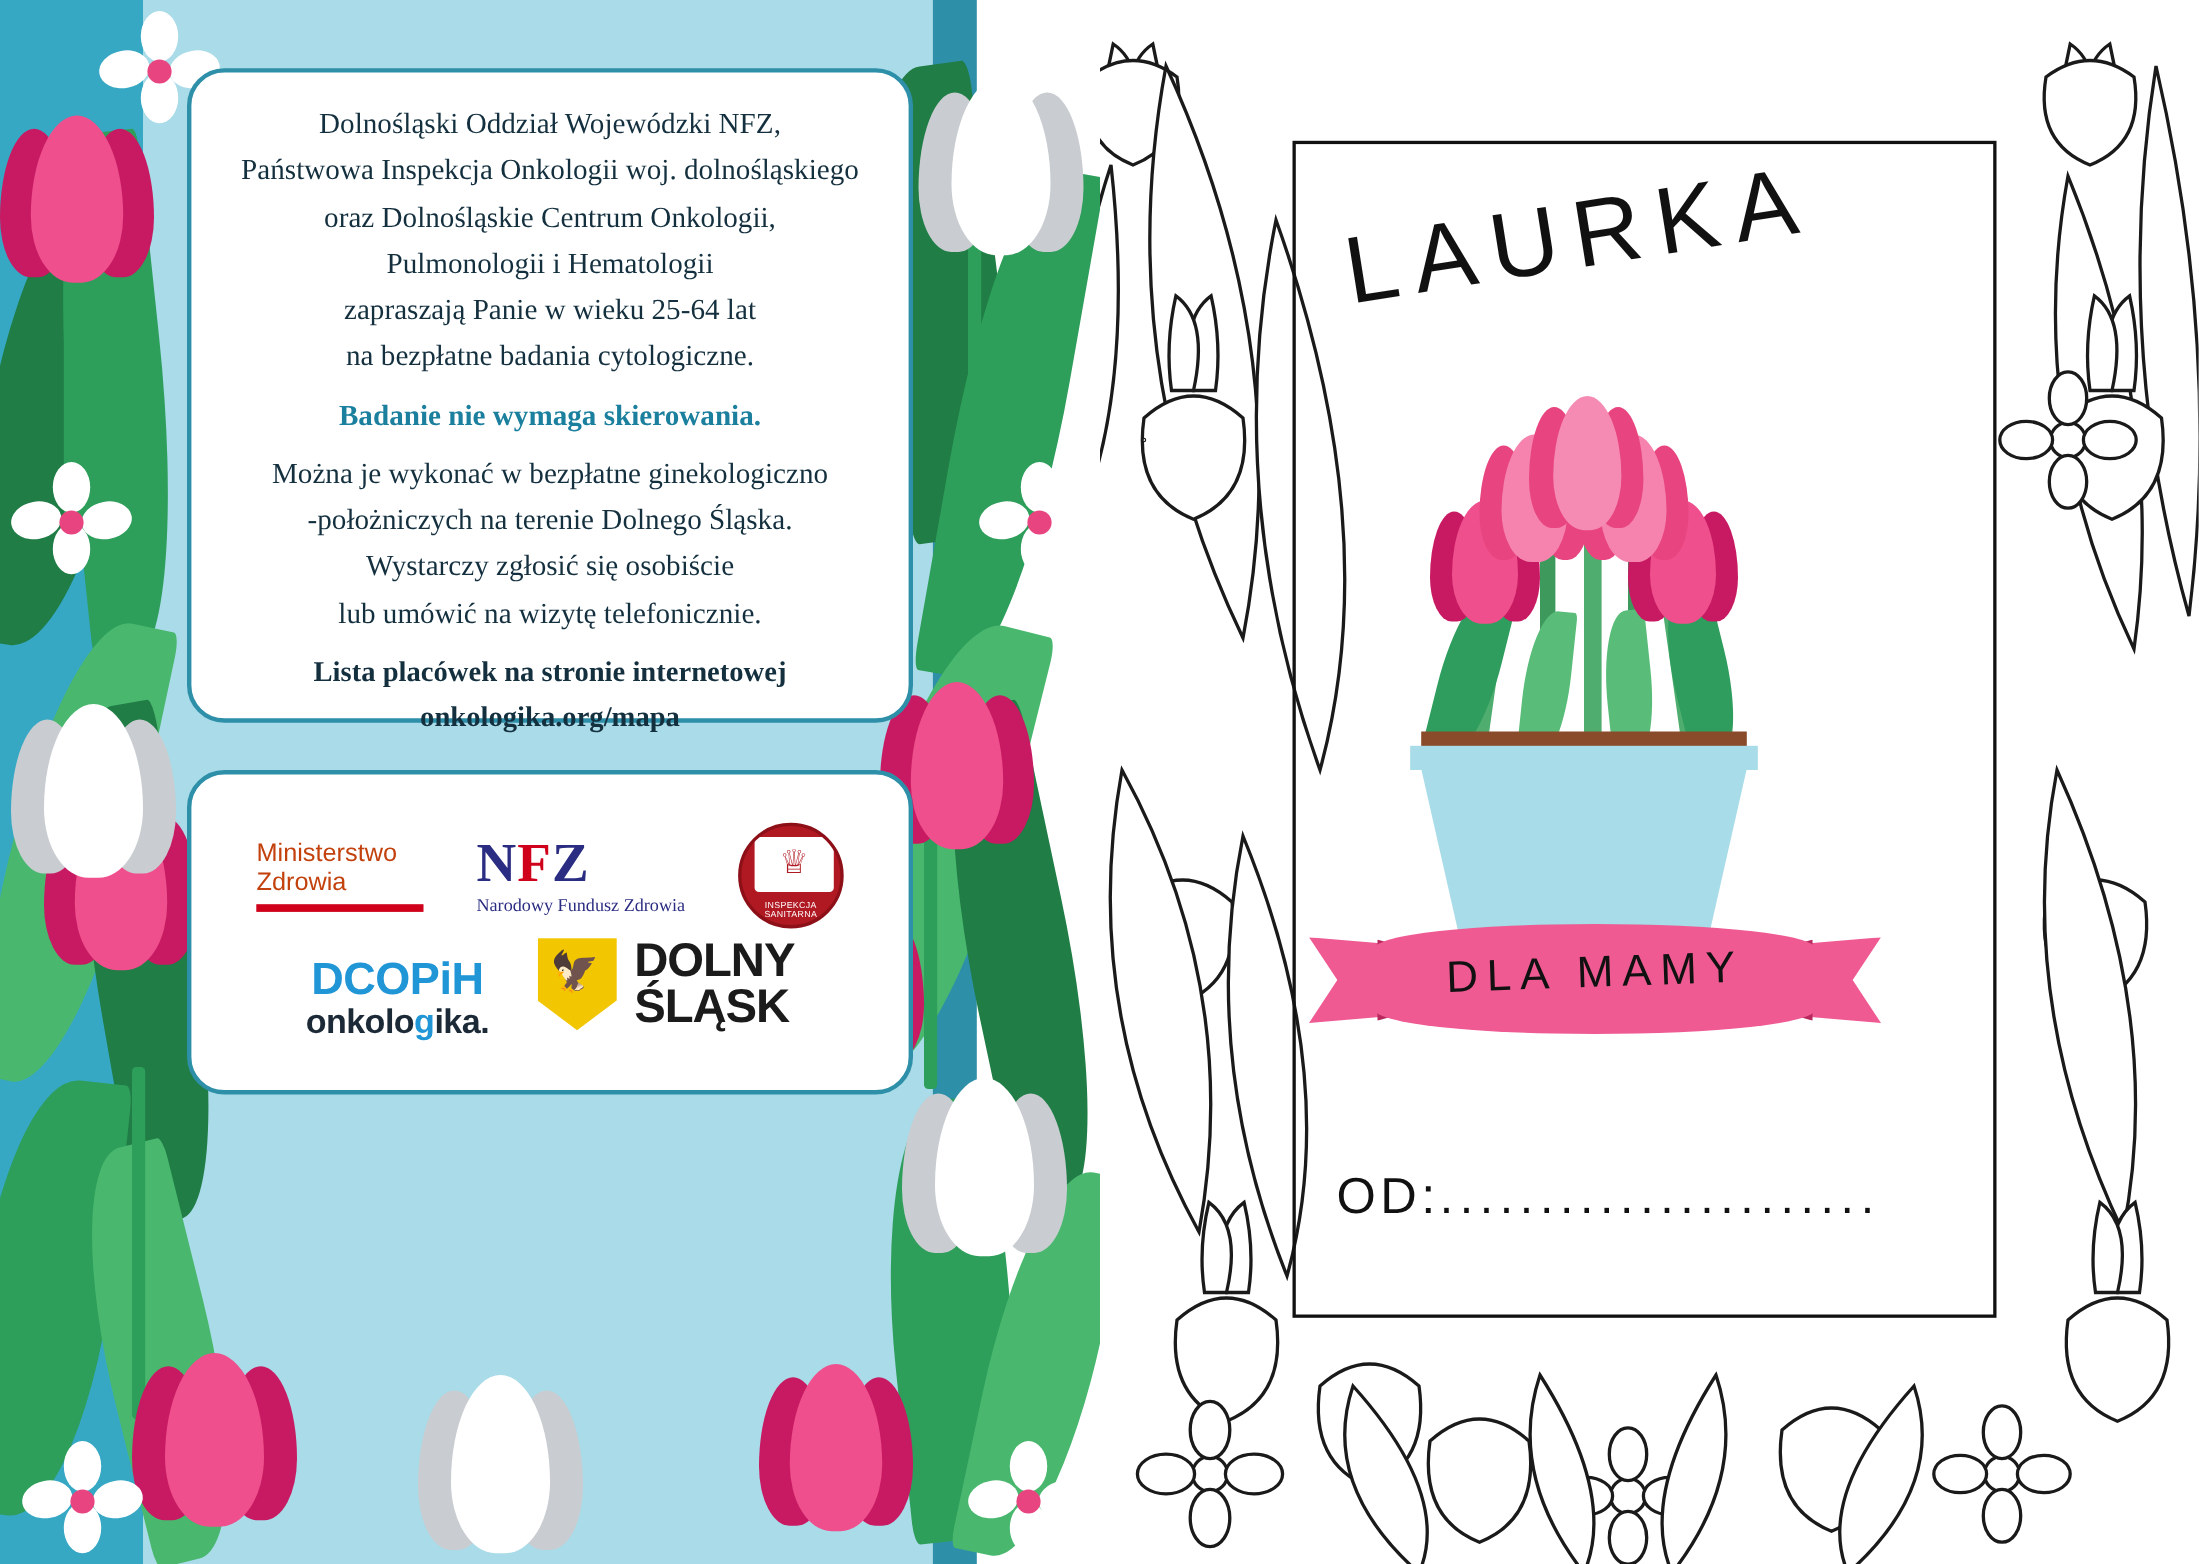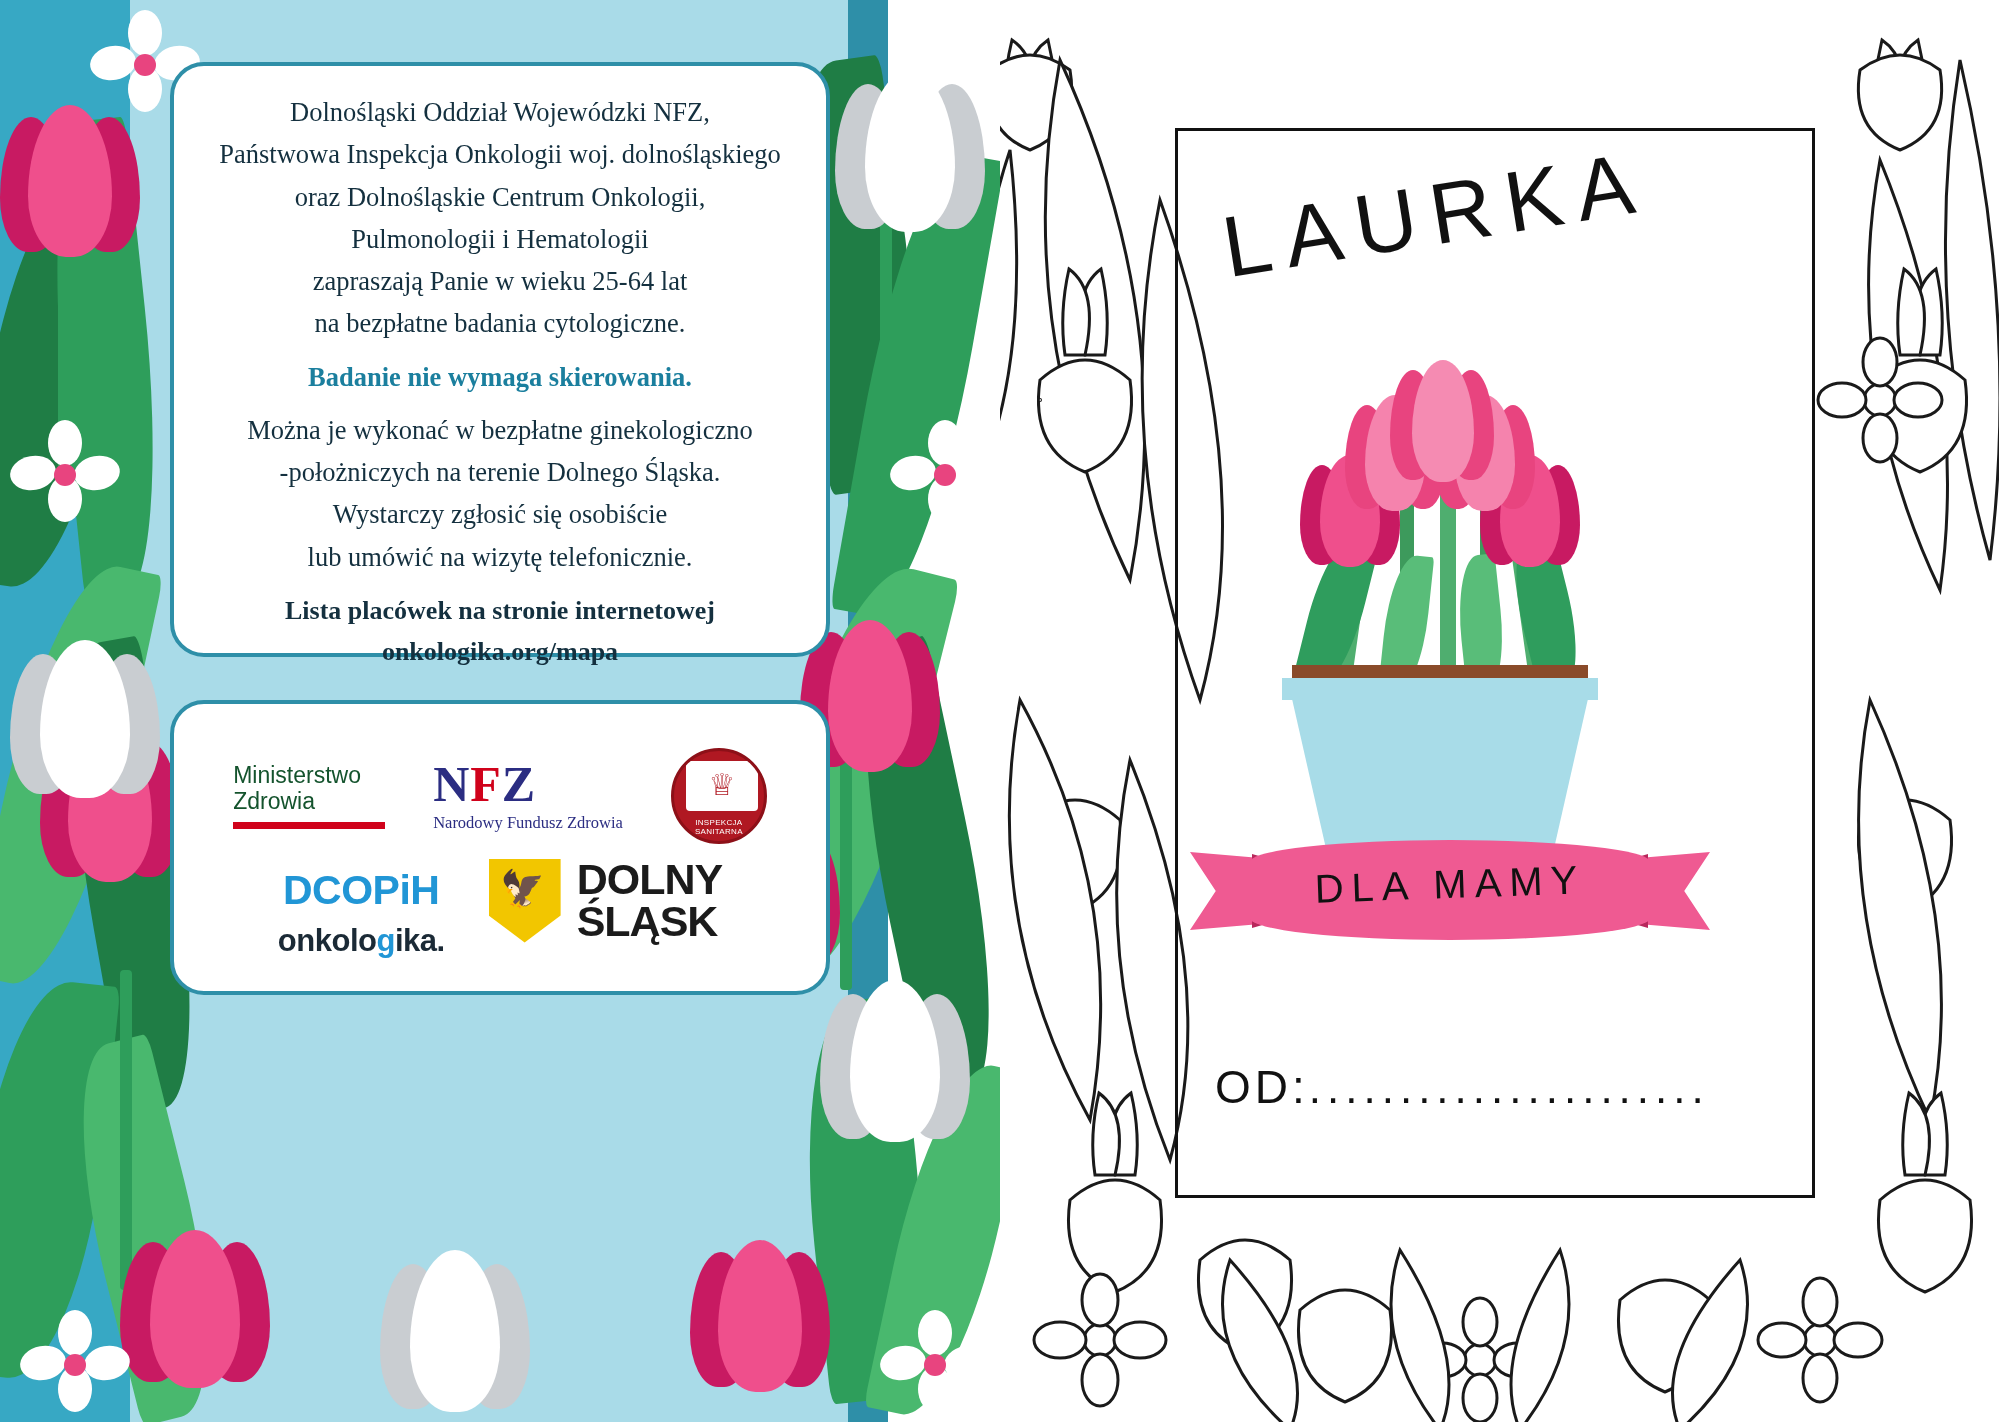--- a/index.html
+++ b/index.html
@@ -125,21 +125,21 @@
     display: flex;
     align-items: center;
     justify-content: center;
     gap: 48px;
   }
   .logo-row.row1 { margin-top: 26px; }
   .logo-row.row2 { margin-top: 26px; gap: 44px; }
 
   .mz {
     font-family: "Liberation Sans", sans-serif;
-    color: #14532d;
+    color: #c2410c;
     font-size: 23px;
     line-height: 1.12;
     text-align: left;
   }
   .mz .bar {
     margin-top: 7px;
     width: 152px; height: 7px;
     background: #d0021b;
   }
   .nfz {
@@ -198,21 +198,20 @@
     color: #2196d6;
     letter-spacing: -0.5px;
     line-height: 1;
   }
   .onkologika {
     font-family: "Liberation Sans", sans-serif;
     font-weight: bold;
     font-size: 31px;
     color: #1b2a36;
     letter-spacing: -0.5px;
-    margin-top: 12px;
     text-align: left;
   }
   .onkologika .g { color: #2196d6; }
   .herb {
     width: 72px; height: 84px;
     background: #f2c600;
     clip-path: polygon(0 0, 100% 0, 100% 68%, 50% 100%, 0 68%);
     position: relative;
   }
   .herb .bird {

